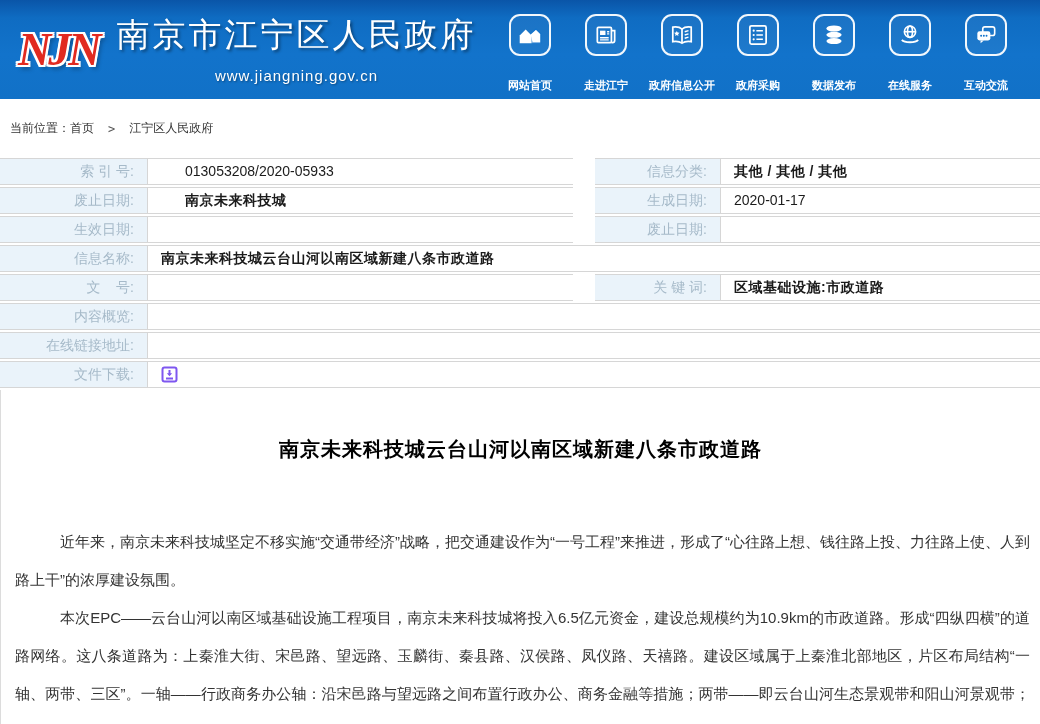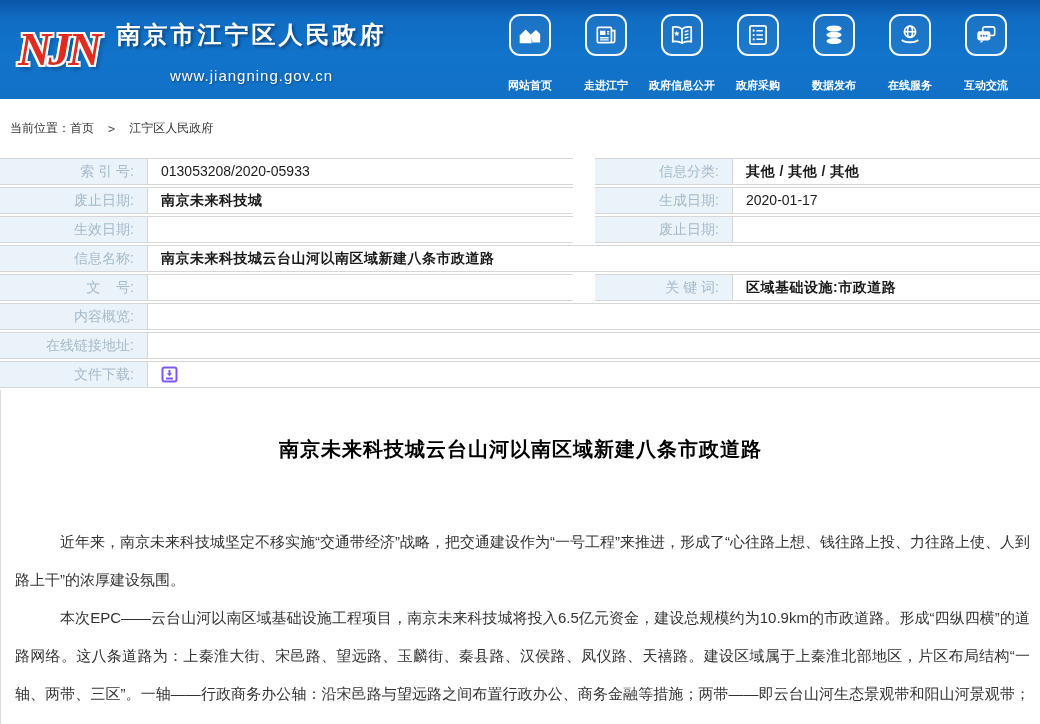--- a/index.html
+++ b/index.html
@@ -18,21 +18,21 @@
   .brand { display:flex; align-items:center; cursor:pointer; }
   .logo {
     font-family:"Liberation Serif", serif; font-style:italic; font-weight:bold;
     font-size:46px; letter-spacing:-3px; color:#e12a20; padding:0 6px;
     text-shadow:-2px -2px 0 #fff, 2px -2px 0 #fff, -2px 2px 0 #fff, 2px 2px 0 #fff,
                  0 -2px 0 #fff, 0 2px 0 #fff, -2px 0 0 #fff, 2px 0 0 #fff,
                  3px 4px 4px rgba(0,0,0,.35);
   }
   .brand-text { margin-left:12px; text-align:center; }
   .site-name {
-    font-size:24px; font-weight:bold; color:#fff; letter-spacing:3px;
+    font-size:33px; font-weight:normal; color:#fff; letter-spacing:3px;
     text-shadow:2px 2px 3px rgba(0,0,0,.4); line-height:40px;text-align:center;
   }
   .site-url { font-size:15px; color:#fff; letter-spacing:1px; margin-top:12px;
     text-shadow:1px 1px 2px rgba(0,0,0,.35); }
 
   .nav { margin-left:auto; display:flex; align-items:flex-start; }
   .nav-item { width:76px; display:flex; flex-direction:column; align-items:center;
     cursor:pointer; padding-top:9px; }
   .nav-icon {
     width:42px; height:42px; border:2px solid rgba(255,255,255,.95); border-radius:11px;
@@ -46,30 +46,30 @@
   .breadcrumb { height:59px; display:flex; align-items:center; padding-left:10px;
     font-size:12px; color:#333; }
   .crumb-link { cursor:pointer; }
   .crumb-sep { margin:0 14px; color:#555; font-family:"DejaVu Sans Mono", monospace; }
 
   
   .info-table { width:1040px; }
   .trow { display:flex; height:27px; margin-bottom:2px; }
   .tbox { display:flex; border-top:1px solid #d6d6d6; border-bottom:1px solid #d6d6d6;
     background:#fff; }
-  .tbox.left-split  { width:573px; }
+  .tbox.left-split  { width:573px;gap:24px; }
   .tbox.right-split { width:445px; margin-left:22px; }
   .tbox.full { width:1040px; }
   .lbl {
     background:#eaf3fa; color:#a6bac9; font-size:14px; line-height:25px;
     text-align:right; padding-right:13px; border-right:1px solid #d6d6d6;
     white-space:pre; flex:0 0 auto;
   }
   .left-split .lbl, .full .lbl { width:148px; }
-  .right-split .lbl { width:138px; }
+  .right-split .lbl { width:126px; }
   .val { flex:1; font-size:14px; line-height:25px; color:#1b1b1b; padding-left:13px;
     overflow:hidden; white-space:nowrap; }
   .val.cjk { font-weight:bold; letter-spacing:.5px; }
   .dl-link { display:inline-flex; align-items:center; margin-top:4px; cursor:pointer; }
 
   
   .article { border-left:1px solid #dcdcdc; min-height:330px; }
   .article-title { padding-top:46px; text-align:center; font-size:20px;
     font-weight:bold; color:#000; letter-spacing:1px; }
   .article-body { margin-top:60px; padding:0 10px 0 14px; font-size:15px;

